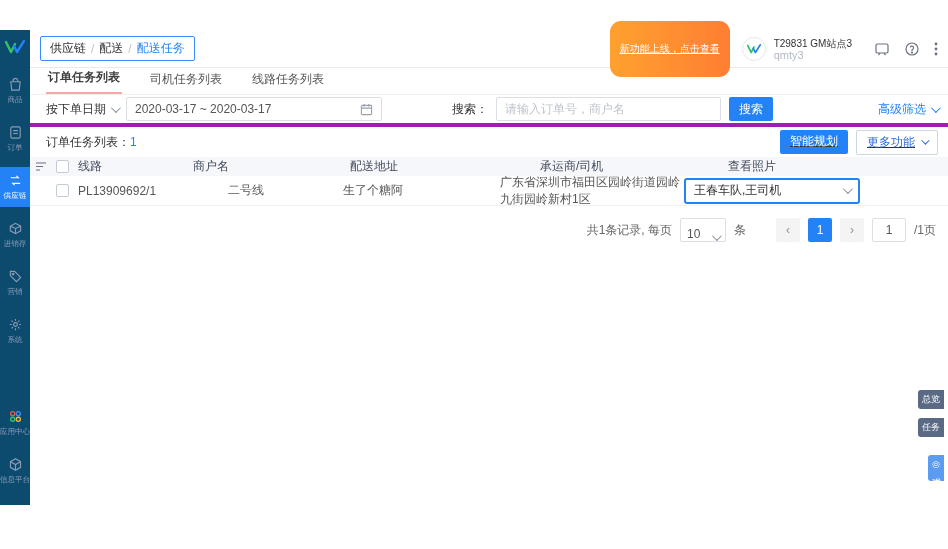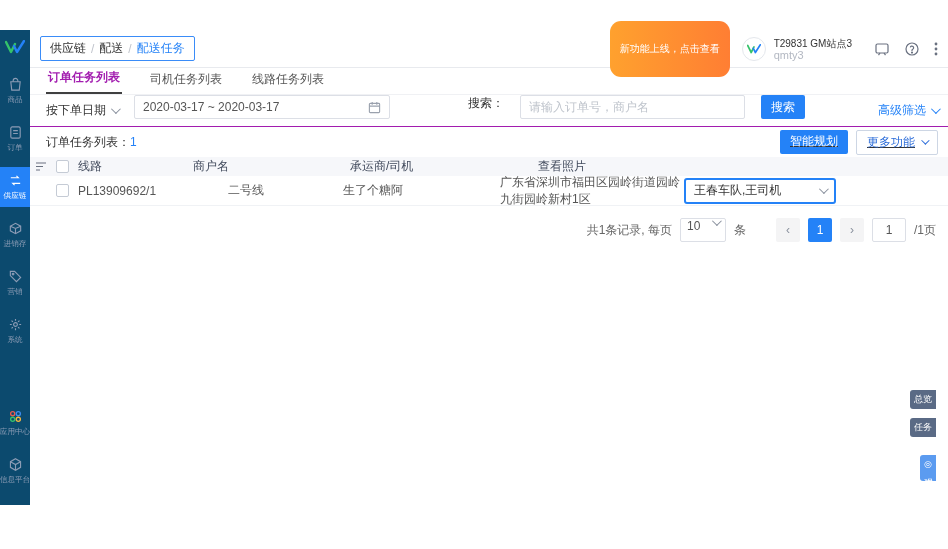--- a/index.html
+++ b/index.html
@@ -21,33 +21,33 @@
   
   .main { flex:1; display:flex; flex-direction:column; background:#fff; position:relative; }
 
   .topbar { height:38px; display:flex; align-items:center; padding:0 10px; border-bottom:1px solid #e8eaee; }
   .crumb-box { border:1px solid #3a8cf8; border-radius:2px; padding:3px 9px; display:flex; align-items:center; gap:4px; }
   .crumb { color:#333; }
   .crumb-sep { color:#c0c4cc; margin:0 1px; }
   .crumb.last { color:#2482f7; }
   .topbar-right { margin-left:auto; display:flex; align-items:center; gap:12px; }
   .promo { background:linear-gradient(90deg,#ffa12e,#ff7e33); color:#fff; font-size:10px; padding:21px 10px;
-           border-radius:11px; cursor:pointer; white-space:nowrap; }
+           border-radius:11px; cursor:pointer; white-space:nowrap;text-decoration:underline; }
   .userblock { display:flex; align-items:center; gap:8px; cursor:pointer; }
   .avatar { width:24px; height:24px; border-radius:50%; border:1px solid #e4e7ec; display:flex; align-items:center; justify-content:center; background:#fff; }
   .uname { font-size:10px; color:#333; line-height:12px; }
   .usub { font-size:11px; color:#b3b8c2; line-height:10px; }
   .top-icons { display:flex; align-items:center; gap:14px; margin-left:10px; color:#6a7180; }
   .top-icons svg { display:block; cursor:pointer; }
 
   .tabsrow { height:27px; display:flex; align-items:flex-end; gap:26px; padding:0 16px; border-bottom:1px solid #f0f1f4; }
   .tab { padding:4px 2px 6px; color:#555; cursor:pointer; }
-  .tab.active { color:#a21caf; font-weight:bold; border-bottom:2px solid #404040; }
-
-  .filterrow { height:32px; display:flex; padding:0 10px 0 16px; gap:16px; border-bottom:1px solid #a21caf; }
+  .tab.active { color:#404040; font-weight:bold; border-bottom:2px solid #fca5a5; }
+
+  .filterrow { height:32px; display:flex; align-items:center; padding:0 10px 0 16px; gap:8px; border-bottom:4px solid #a21caf; }
   .datetype { display:flex; align-items:center; gap:5px; color:#333; cursor:pointer; }
   .chev { width:7px; height:7px; border-right:1px solid #8a919e; border-bottom:1px solid #8a919e; transform:rotate(45deg) translateY(-2px); display:inline-block; }
   .chev.blue { border-color:#2482f7; }
   .datebox { width:256px; height:24px; border:1px solid #dcdfe6; border-radius:2px; display:flex; align-items:center;
              padding:0 8px; color:#555; cursor:pointer; }
   .datebox .cal { margin-left:auto; }
   .searchlabel { margin-left:62px; color:#333; }
   .searchinput { width:225px; height:24px; border:1px solid #dcdfe6; border-radius:2px; padding:0 8px; font-size:12px; color:#333;
                  font-family:"Liberation Sans","DejaVu Sans",sans-serif; outline:none; }
   .searchinput::placeholder { color:#bfc4cc; }
@@ -68,36 +68,36 @@
   .trow  { display:flex; align-items:center; height:30px; border-bottom:1px solid #f0f2f5; color:#555; }
   .col-sort { width:22px; display:flex; justify-content:center; }
   .col-check { width:26px; display:flex; justify-content:flex-start; padding-left:4px; }
   .col-order { width:150px; }
   .col-route { width:115px; }
   .col-merchant { width:157px; }
   .col-address { width:190px; }
   .col-carrier { width:188px; }
   .col-photo { flex:1; }
   .checkbox { width:13px; height:13px; border:1px solid #c5cbd5; border-radius:2px; background:#fff; display:inline-block; cursor:pointer; }
-  .driver-select { width:152px; height:26px; border:2px solid #2482f7; border-radius:3px; background:#fff;
+  .driver-select { width:176px; height:26px; border:2px solid #2482f7; border-radius:3px; background:#fff;
                    display:flex; align-items:center; padding:0 8px; margin-left:-6px; cursor:pointer; color:#333; }
   .driver-select .chev { margin-left:auto; }
 
   
   .pager { display:flex; align-items:center; justify-content:flex-end; gap:8px; padding:12px 12px 0 0; color:#666; }
-  .sizebox { width:46px; height:24px; border:1px solid #dcdfe6; border-radius:2px; display:flex; align-items:flex-start;
+  .sizebox { width:46px; height:24px; border:1px solid #dcdfe6; border-radius:2px; display:flex; align-items:flex-end;
              padding:0 6px; gap:6px; cursor:pointer; color:#555; }
   .sizebox .chev { margin-left:auto; }
   .pgbtn { width:24px; height:24px; border-radius:2px; background:#f4f4f5; color:#8a919e; display:flex; align-items:center;
            justify-content:center; cursor:pointer; font-size:12px; }
   .pgbtn.cur { background:#2482f7; color:#fff; }
   .jumpbox { width:34px; height:24px; border:1px solid #dcdfe6; border-radius:2px; display:flex; align-items:center; justify-content:center; color:#555; }
 
   
-  .ftag { position:absolute; right:12px; color:#fff; font-size:9px; border-radius:3px 0 0 3px; cursor:pointer; }
+  .ftag { position:absolute; right:4px; color:#fff; font-size:9px; border-radius:3px 0 0 3px; cursor:pointer; }
   .ftag.small { background:#5a6a85; padding:3px 4px; }
   .ftag.t1 { top:390px; }
   .ftag.t2 { top:418px; }
   .ftag.service { top:455px; background:#5b9bf0; width:16px; padding:5px 0 6px; display:flex; flex-direction:column; align-items:center; gap:2px; }
   .ftag.service .vtxt { writing-mode:vertical-rl; letter-spacing:1px; font-size:9px; }
   .ftag.service .dot { font-size:9px; line-height:9px; }
 </style>
 </head>
 <body>
 
@@ -265,20 +265,21 @@
       <span class="col-sort">
         <svg width="12" height="11" viewBox="0 0 12 11" fill="none" stroke="#6a7180" stroke-width="1.1">
           <path d="M1 2h10M1 5.5h7M1 9h4"></path>
         </svg>
       </span>
       <span class="col-check">
           <span class="checkbox"></span>
         </span>
       <span class="col-route">线路</span>
       <span class="col-merchant">商户名</span>
+      <span class="col-address">配送地址</span>
       <span class="col-carrier">承运商/司机</span>
       <span class="col-photo">查看照片</span>
     </div>
 
     <div class="trow">
       <span class="col-sort"></span>
       <span class="col-check">
           <span class="checkbox"></span>
         </span>
       <span class="col-order">PL13909692/1</span>

